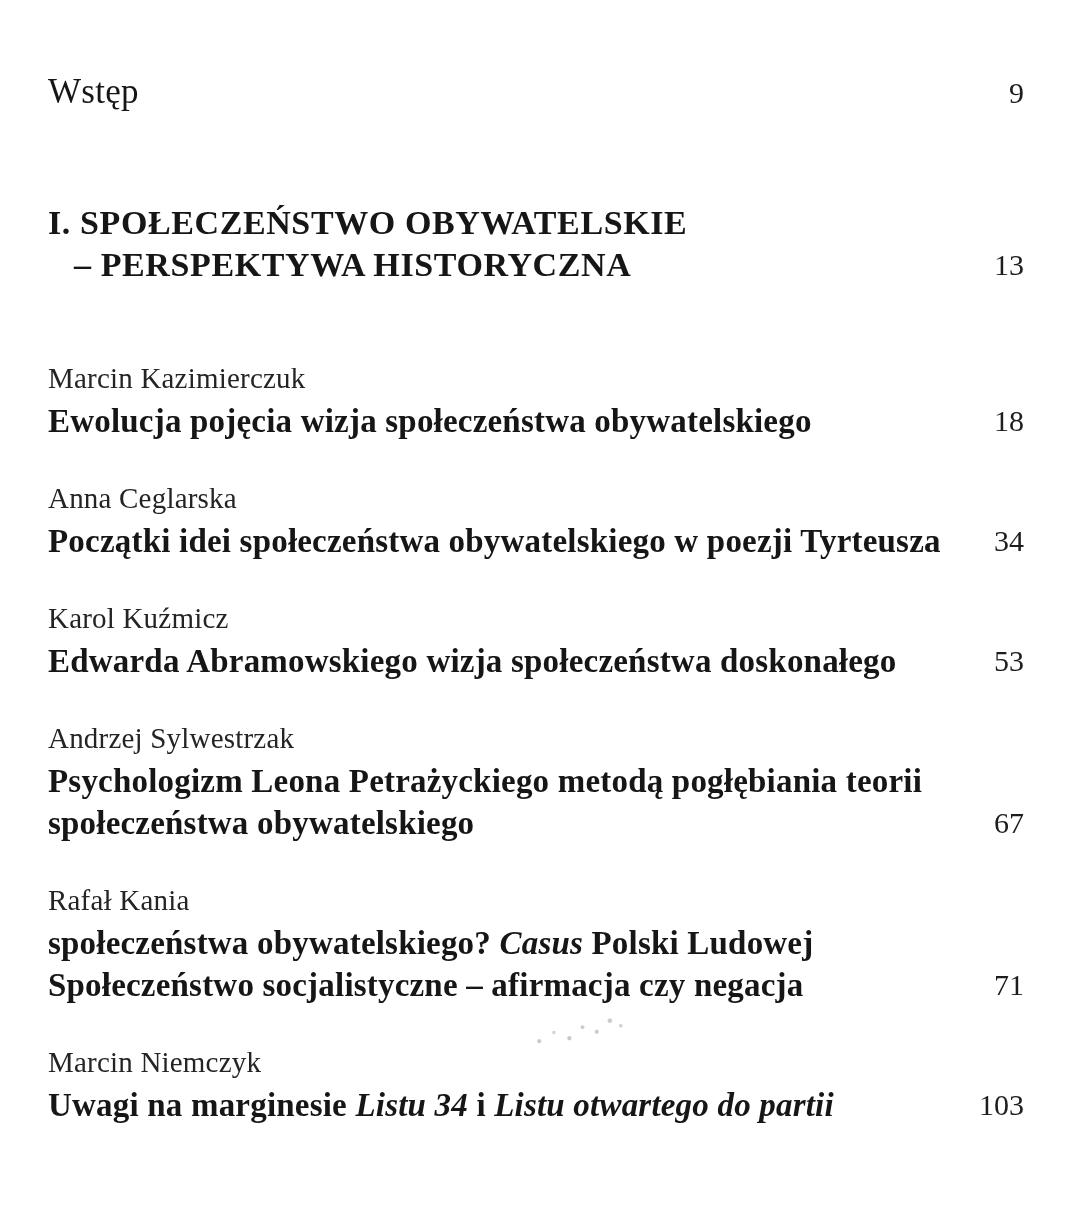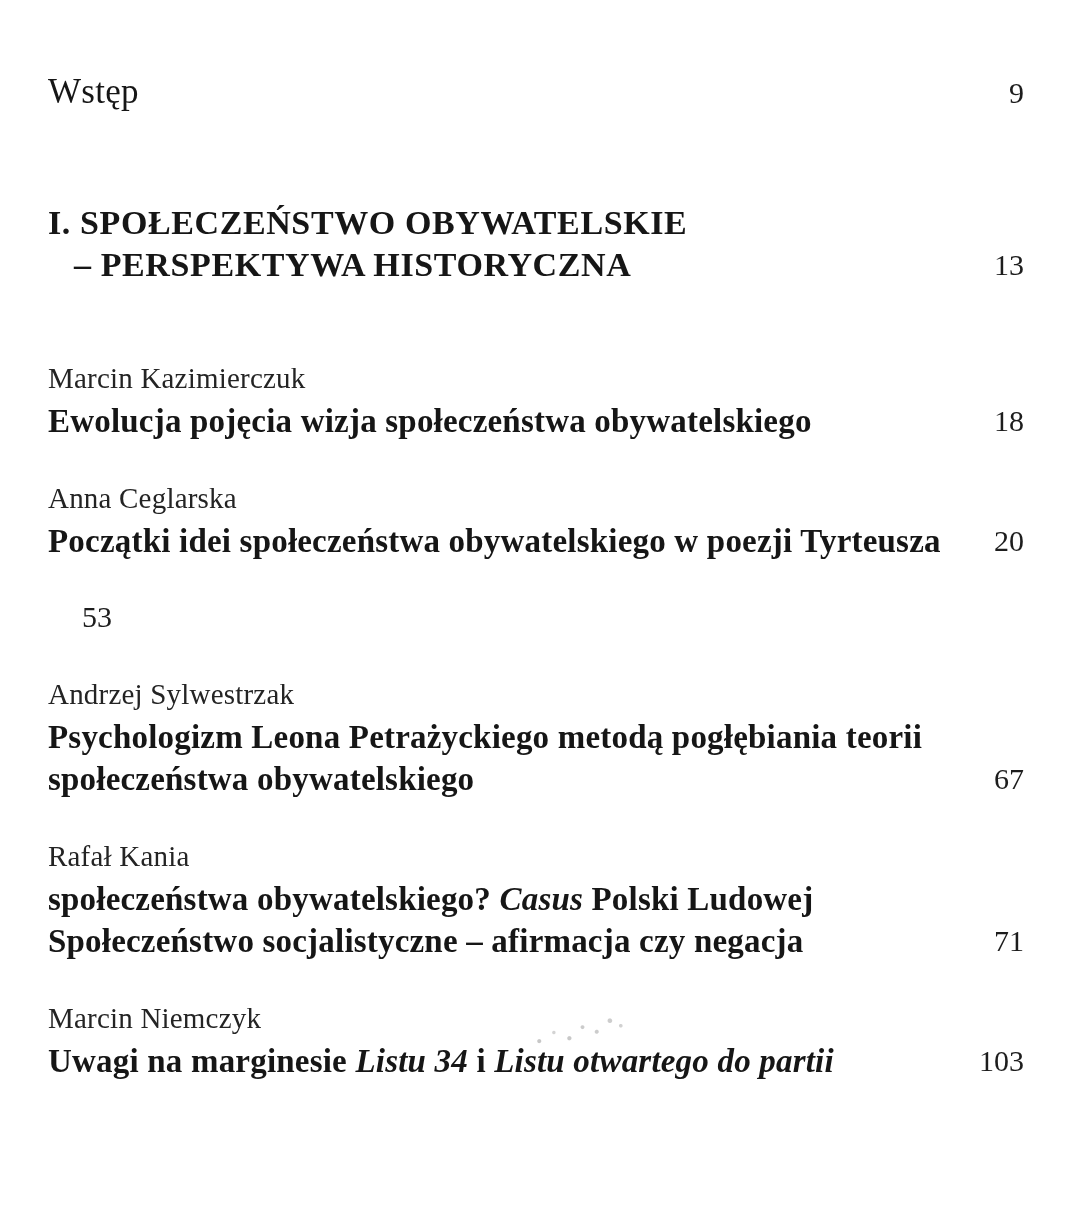--- a/index.html
+++ b/index.html
@@ -91,23 +91,27 @@
           <div class="author">Marcin Kazimierczuk</div>
           <div class="title-line"><span>Ewolucja pojęcia wizja społeczeństwa obywatelskiego</span></div>
         </div>
         <div class="pagenum">18</div>
       </div>
       <div class="entry">
         <div class="entry-main">
           <div class="author">Anna Ceglarska</div>
           <div class="title-line"><span>Początki idei społeczeństwa obywatelskiego w poezji Tyrteusza</span></div>
         </div>
-        <div class="pagenum">20</div>
+        <div class="pagenum">34</div>
       </div>
       <div class="entry">
+        <div class="entry-main">
+          <div class="author">Karol Kuźmicz</div>
+          <div class="title-line"><span>Edwarda Abramowskiego wizja społeczeństwa doskonałego</span></div>
+        </div>
         <div class="pagenum">53</div>
       </div>
       <div class="entry">
         <div class="entry-main">
           <div class="author">Andrzej Sylwestrzak</div>
           <div class="title-line"><span>Psychologizm Leona Petrażyckiego metodą pogłębiania teorii</span></div>
           <div class="title-line"><span>społeczeństwa obywatelskiego</span></div>
         </div>
         <div class="pagenum">67</div>
       </div>

